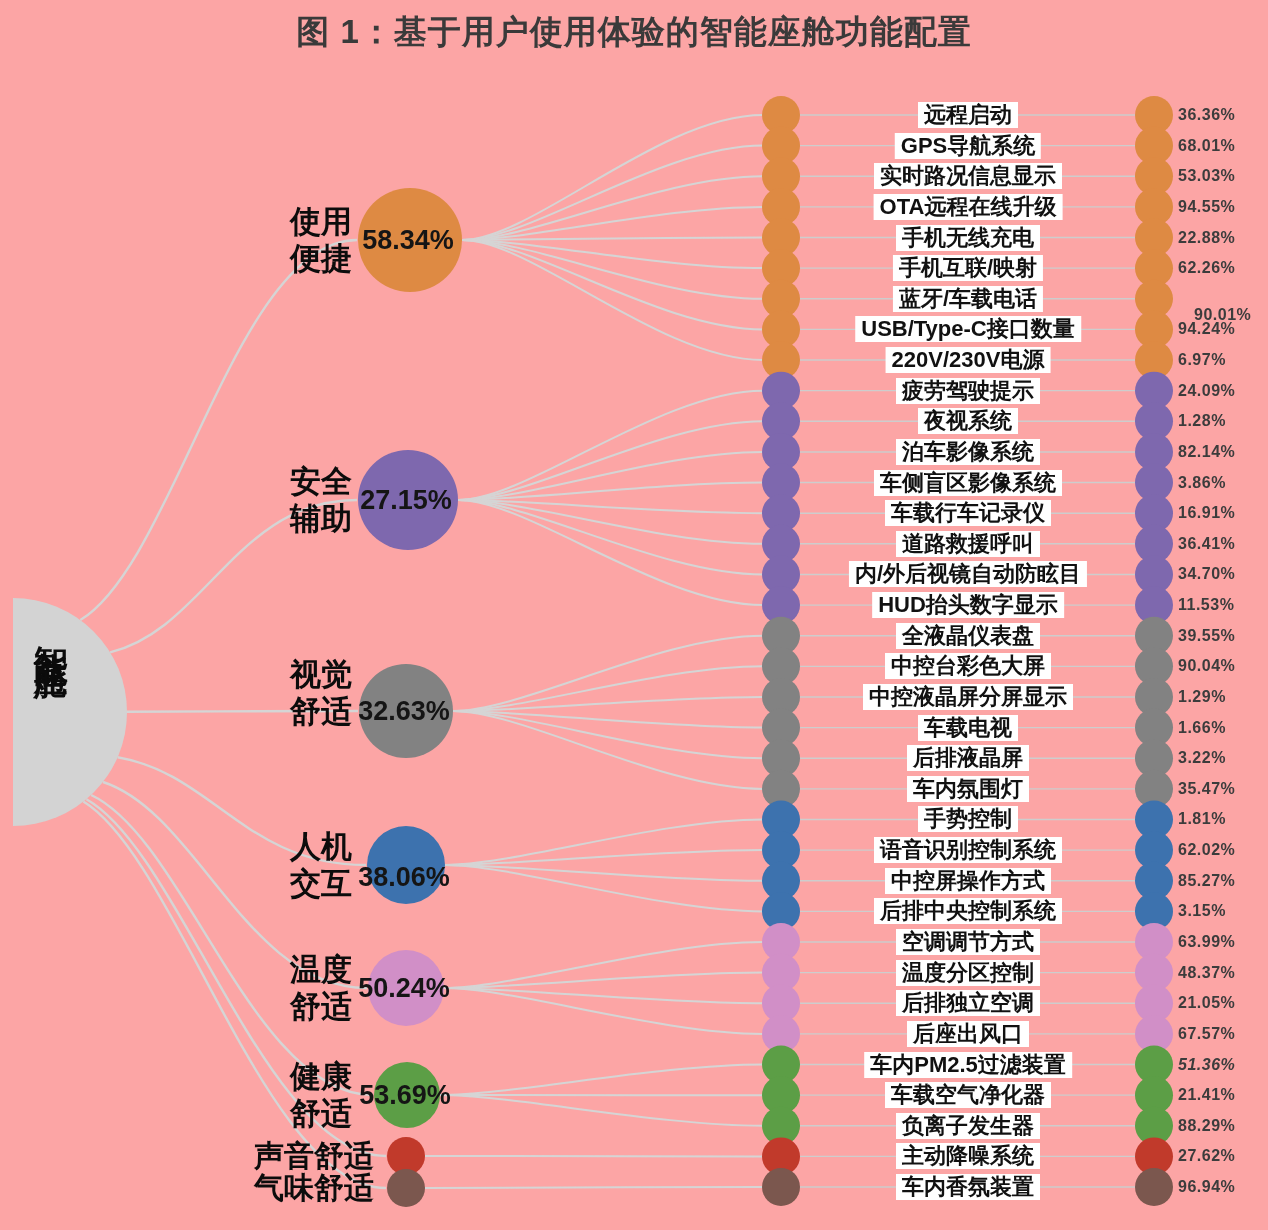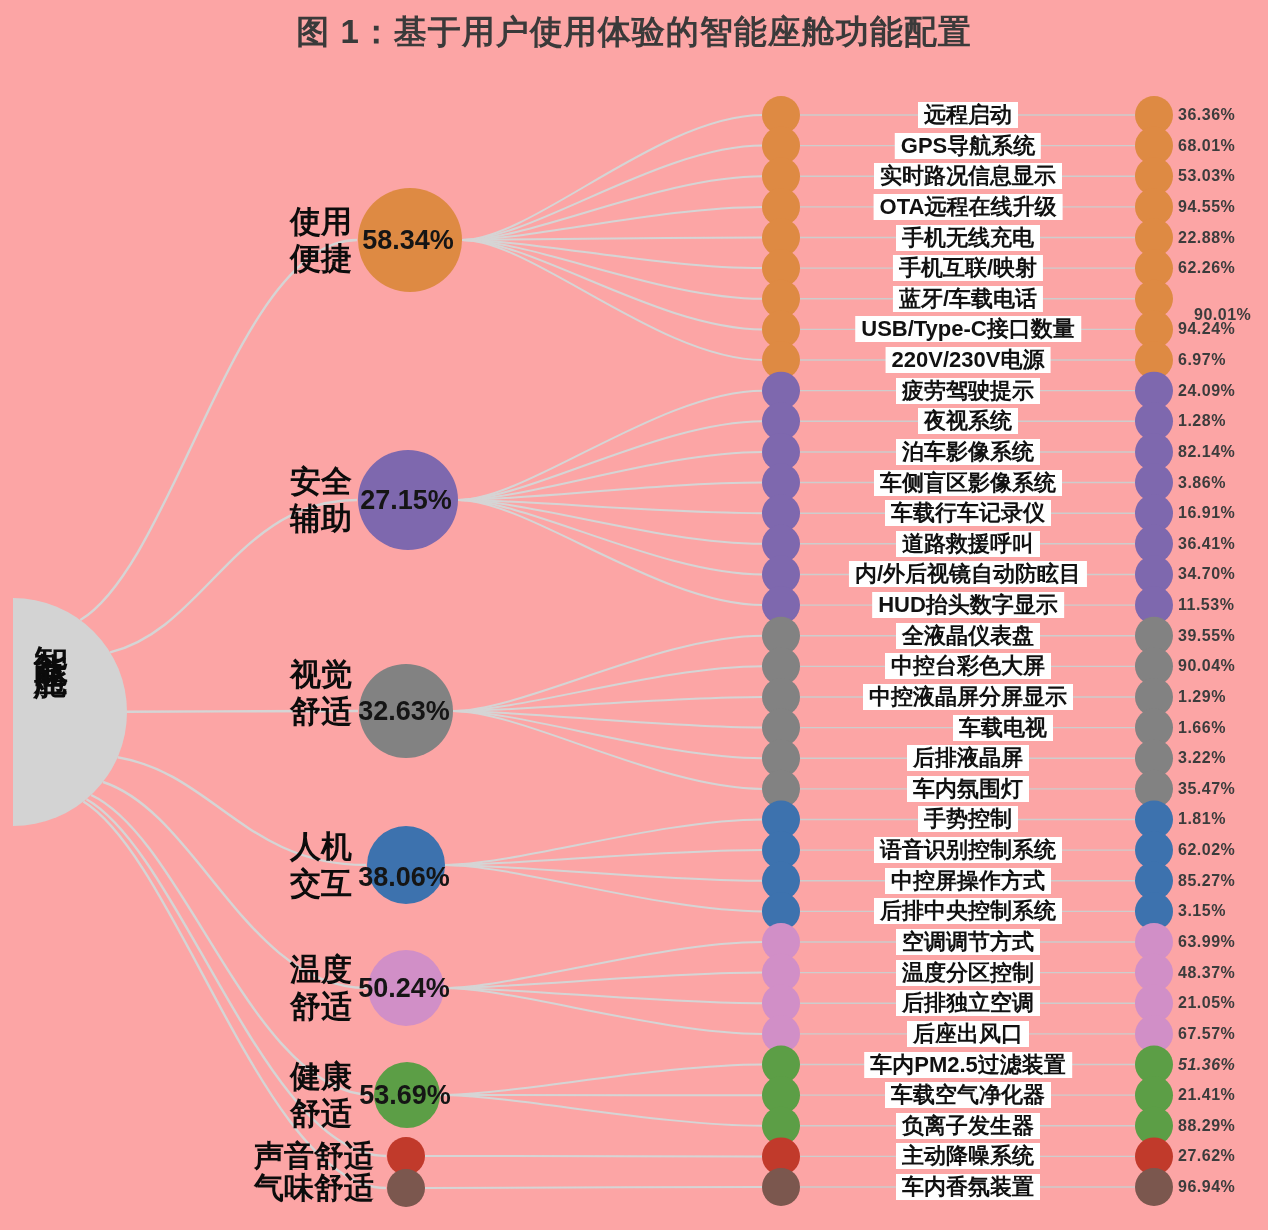--- a/index.html
+++ b/index.html
@@ -257,21 +257,21 @@
       <div class="feat-label" style="left: 968px; top: 605.08px;">HUD抬头数字显示</div>
       <div class="feat-pct" style="left: 1178px; top: 605.08px;">11.53%</div>
       <div class="cat-label two-line" style="top: 500px;">安全辅助</div>
       <div class="cat-pct" style="left: 406px; top: 500px;">27.15%</div>
       <div class="feat-label" style="left: 968px; top: 635.71px;">全液晶仪表盘</div>
       <div class="feat-pct" style="left: 1178px; top: 635.71px;">39.55%</div>
       <div class="feat-label" style="left: 968px; top: 666.34px;">中控台彩色大屏</div>
       <div class="feat-pct" style="left: 1178px; top: 666.34px;">90.04%</div>
       <div class="feat-label" style="left: 968px; top: 696.97px;">中控液晶屏分屏显示</div>
       <div class="feat-pct" style="left: 1178px; top: 696.97px;">1.29%</div>
-      <div class="feat-label" style="left: 968px; top: 727.6px; margin-left: 35px;">车载电视</div>
+      <div class="feat-label" style="left: 968px; top: 727.6px;">车载电视</div>
       <div class="feat-pct" style="left: 1178px; top: 727.6px;">1.66%</div>
       <div class="feat-label" style="left: 968px; top: 758.23px;">后排液晶屏</div>
       <div class="feat-pct" style="left: 1178px; top: 758.23px;">3.22%</div>
       <div class="feat-label" style="left: 968px; top: 788.86px;">车内氛围灯</div>
       <div class="feat-pct" style="left: 1178px; top: 788.86px;">35.47%</div>
       <div class="cat-label two-line" style="top: 693px;">视觉舒适</div>
       <div class="cat-pct" style="left: 404px; top: 711px;">32.63%</div>
       <div class="feat-label" style="left: 968px; top: 819.49px;">手势控制</div>
       <div class="feat-pct" style="left: 1178px; top: 819.49px;">1.81%</div>
       <div class="feat-label" style="left: 968px; top: 850.12px;">语音识别控制系统</div>

